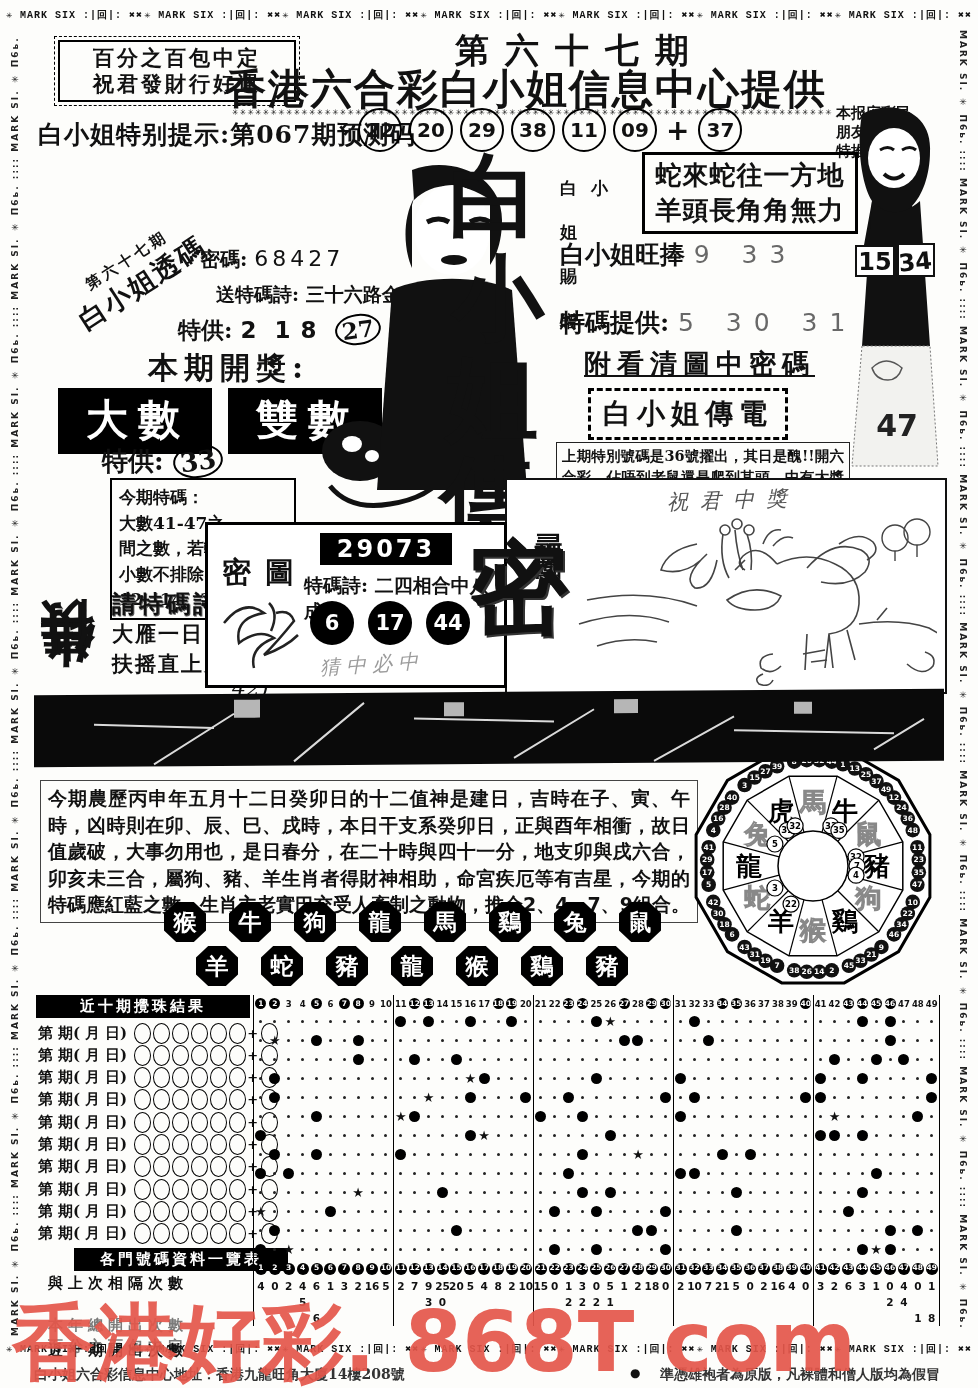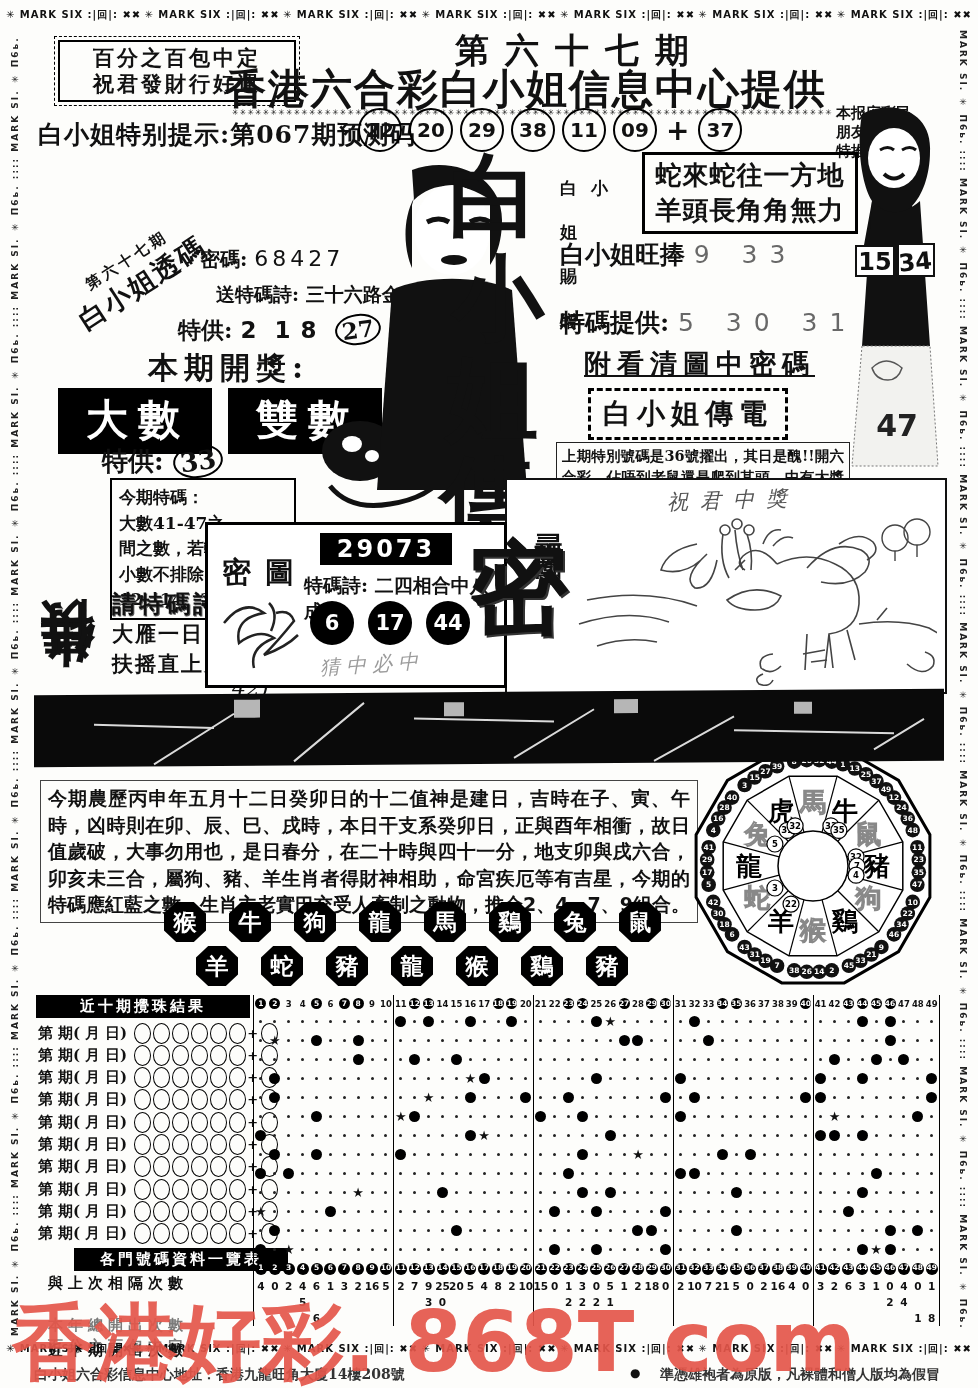--- a/index.html
+++ b/index.html
@@ -6,21 +6,21 @@
   .page{position:relative;width:978px;height:1388px;background:#fdfdfb;overflow:hidden;
         font-family:"DejaVu Sans",sans-serif;color:#111;}
   .abs{position:absolute;}
   .pre{white-space:pre-line;}
 
   
   .strip-top{top:2px;left:0;width:978px;height:26px;font:bold 10px "DejaVu Sans",sans-serif;
              display:flex;align-items:center;justify-content:space-between;padding:0 6px;box-sizing:border-box;}
   .strip-bottom{top:1338px;left:0;width:978px;height:22px;font:bold 10px "DejaVu Sans",sans-serif;
              display:flex;align-items:center;justify-content:space-between;padding:0 6px;box-sizing:border-box;z-index:5;}
-  .strip-unit{white-space:nowrap;letter-spacing:1px;}
+  .strip-unit{white-space:nowrap;letter-spacing:1px;font-family:Liberation Mono, monospace;}
   .strip-side{width:26px;height:1306px;top:30px;font:bold 9px "DejaVu Sans",sans-serif;
               writing-mode:vertical-rl;letter-spacing:2px;overflow:hidden;line-height:26px;color:#222;}
   .strip-left{left:2px;transform:rotate(180deg);}
   .strip-right{left:950px;}
 
   
   .slogan-box{left:58px;top:40px;width:222px;height:52px;border:2px solid #000;outline:1px dashed #000;outline-offset:3px;
               padding:3px 6px;font:bold 21px "DejaVu Serif",serif;letter-spacing:3px;line-height:1.25;text-align:center;}
   .issue-title{left:330px;top:28px;width:500px;text-align:center;font:bold 34px "DejaVu Serif",serif;letter-spacing:16px;}
   .main-title{left:225px;top:62px;width:690px;text-align:left;font:bold 41px "DejaVu Serif",serif;letter-spacing:2px;}

